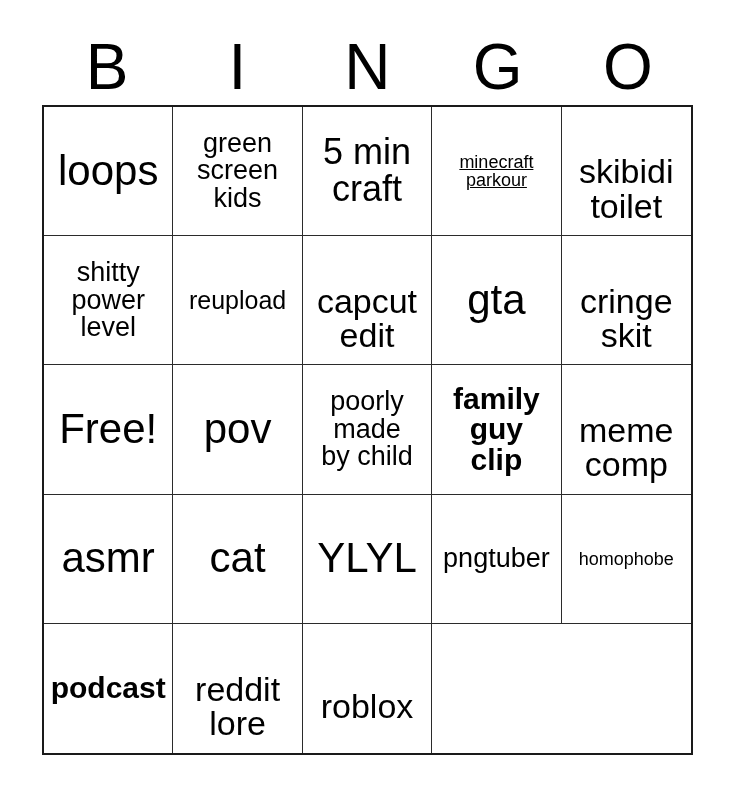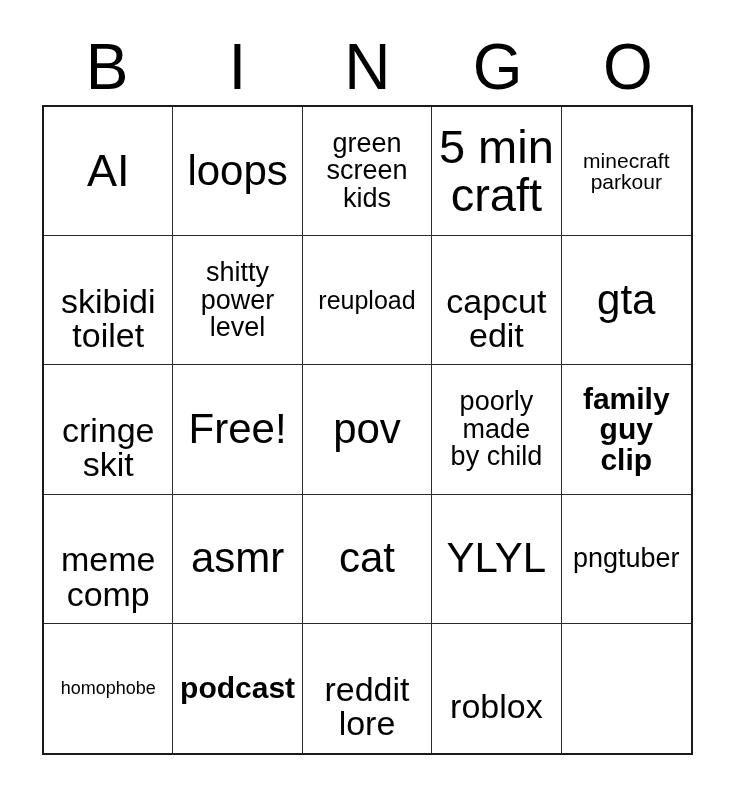--- a/index.html
+++ b/index.html
@@ -85,47 +85,44 @@
     font-weight: 400;
     color: #000000;
     white-space: pre-line;
     word-break: normal;
     user-select: none;
   }
 
   
   .fs-xxl  { font-size: 45px; }
   .fs-xl   { font-size: 42px; }
-  .fs-lg   { font-size: 47px; }
+  .fs-lg   { font-size: 36px; }
   .fs-ml   { font-size: 34px; margin-top: 36px; }
   .fs-md   { font-size: 30px; font-weight: bold; }
   .fs-sm   { font-size: 27px; }
   .fs-xs   { font-size: 25px; }
-  .fs-xxs  { font-size: 21px; }
+  .fs-xxs  { font-size: 18px; text-decoration: underline; }
   .fs-tiny { font-size: 18px; }
 </style>
 </head>
 <body>
 
 <div class="card">
 
   <div class="header-row">
     <div class="header-cell">B</div>
     <div class="header-cell">I</div>
     <div class="header-cell">N</div>
     <div class="header-cell">G</div>
     <div class="header-cell">O</div>
   </div>
 
   <div class="grid">
 
     <div class="cell">
-        <span class="cell-text fs-xxl">AI</span>
-      </div>
-    <div class="cell">
         <span class="cell-text fs-xl">loops</span>
       </div>
     <div class="cell">
         <span class="cell-text fs-sm">green
 screen
 kids</span>
       </div>
     <div class="cell">
         <span class="cell-text fs-lg">5 min
 craft</span>

